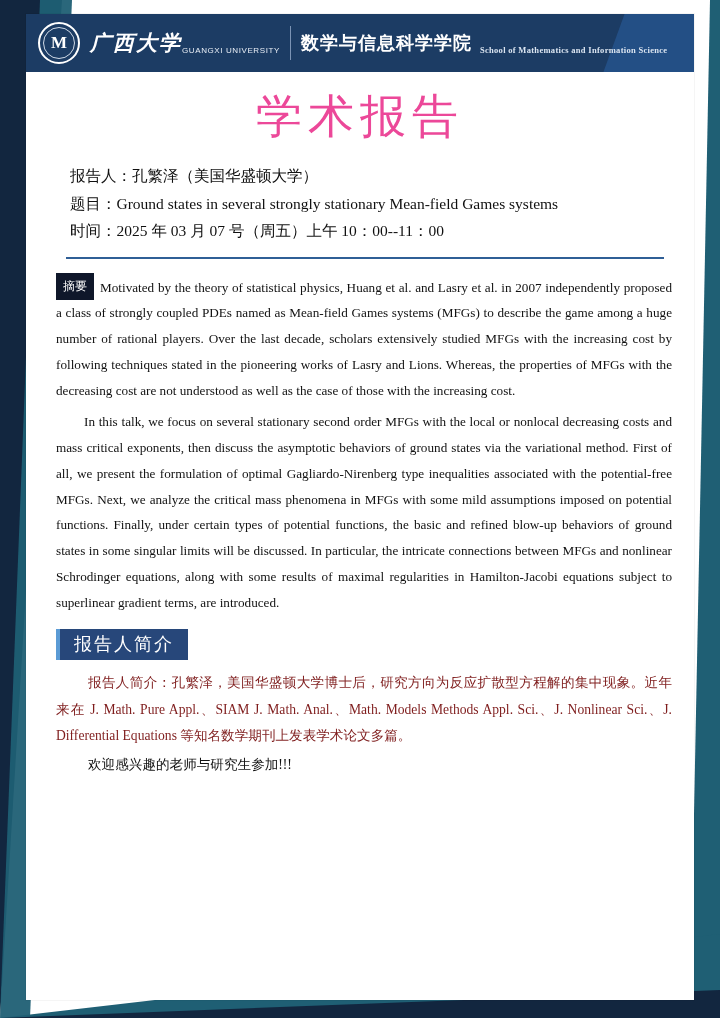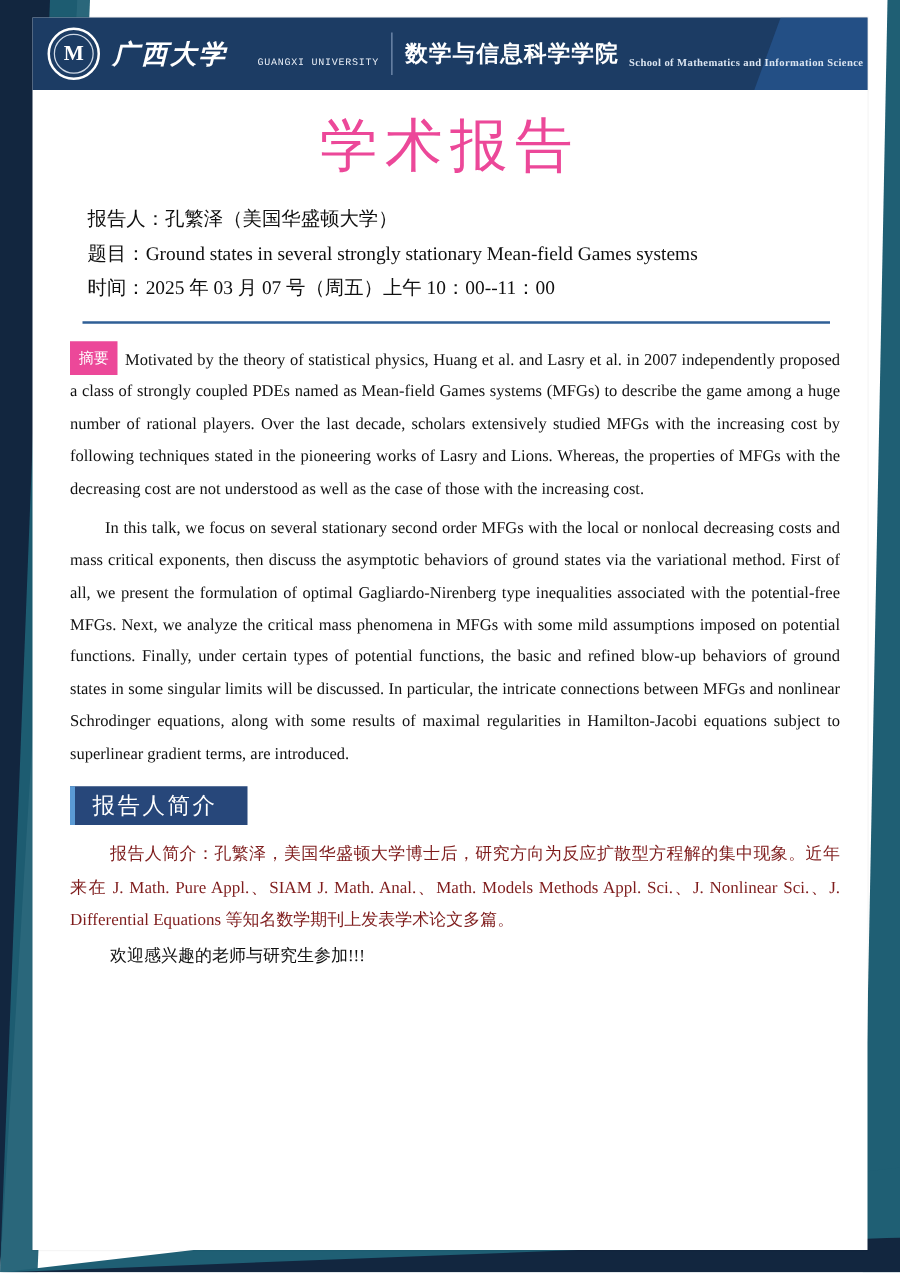--- a/index.html
+++ b/index.html
@@ -118,25 +118,25 @@
   .univ-cn {
     font-family: "DejaVu Sans", sans-serif;
     color: #ffffff;
     font-size: 21px;
     font-weight: bold;
     letter-spacing: 2px;
     margin-left: 10px;
     font-style: italic;
   }
   .univ-en {
-    font-family: Liberation Mono, monospace;
+    font-family: Liberation Sans, sans-serif;
     color: #e8eef6;
     font-size: 8px;
     letter-spacing: .6px;
-    margin-left: 24px;
+    margin-left: 0;
     margin-top: 14px;
   }
   .header-div {
     width: 1px;
     height: 34px;
     background: #7b93b4;
     margin: 0 10px;
   }
   .school-cn {
     font-family: "DejaVu Sans", sans-serif;
@@ -190,21 +190,21 @@
   
   .abstract {
     margin: 14px 22px 0 30px;
     font-size: 13.2px;
     line-height: 1.95;
     color: #111111;
     text-align: justify;
   }
   .badge-abstract {
     display: inline-block;
-    background: #ec4899;
+    background: #0f172a;
     color: #ffffff;
     font-family: "DejaVu Sans", sans-serif;
     font-size: 12px;
     padding: 2px 7px;
     margin-right: 6px;
     vertical-align: 2px;
   }
   .para {
     margin-top: 6px;
     text-indent: 28px;
@@ -212,21 +212,21 @@
 
   
   .speaker-head {
     margin: 14px 0 0 30px;
     display: inline-block;
     background: #27477a;
     color: #ffffff;
     font-family: "DejaVu Sans", sans-serif;
     font-size: 18px;
     letter-spacing: 2px;
-    padding: 3px 24px 4px 14px;
+    padding: 3px 14px 4px 14px;
     border-left: 4px solid #5b9bd5;
   }
   .speaker-body {
     margin: 10px 22px 0 30px;
     font-size: 13.6px;
     line-height: 1.95;
     color: #7f1d1d;
     text-align: justify;
   }
   .speaker-body .indent {

